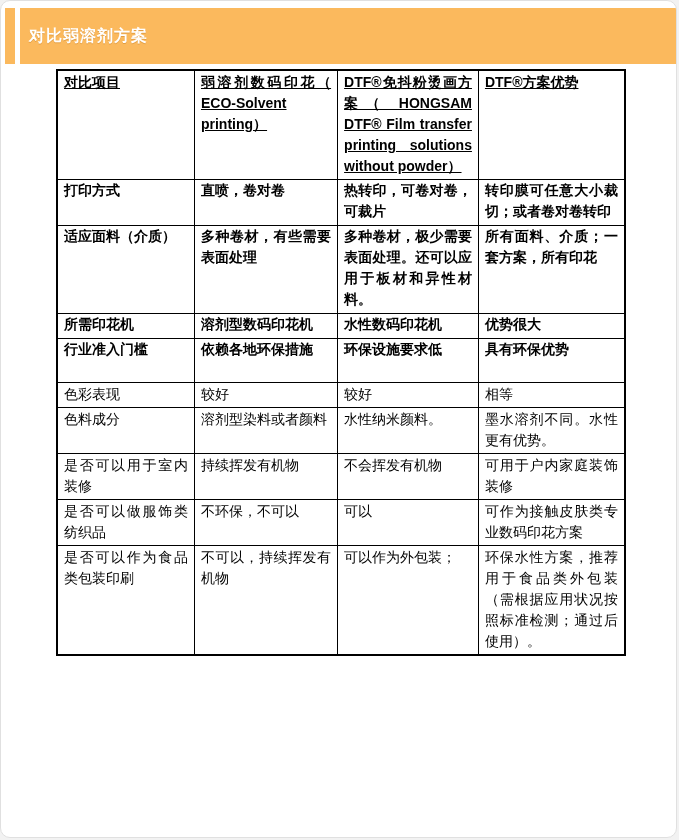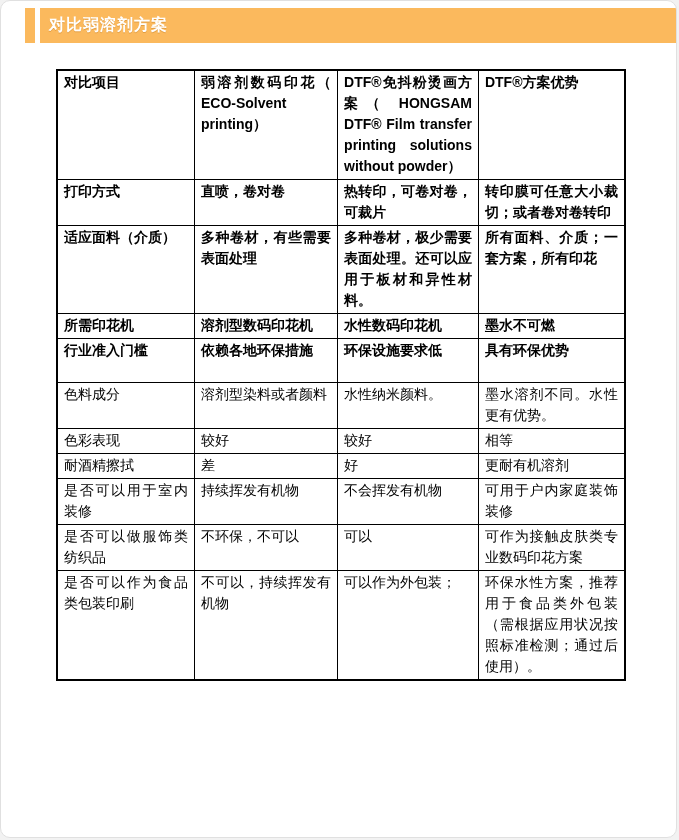--- a/index.html
+++ b/index.html
@@ -13,22 +13,22 @@
     width: 677px; height: 838px;
     background: #ffffff;
     border: 1px solid #e0e0e0;
     border-radius: 10px;
     overflow: hidden;
     box-sizing: border-box;
   }
   
   .title-band {
     position: absolute;
-    top: 7px; left: 24px; right: 0;
-    height: 35px;
+    top: 7px; left: 4px; right: 0;
+    height: 56px;
     display: flex;
   }
   .accent-block {
     width: 10px;
     height: 100%;
     background: var(--accent);
     margin-right: 5px;
     flex: 0 0 auto;
   }
   .title-bar {
@@ -61,22 +61,23 @@
     font-size: 14px;
     line-height: 21px;
     padding: 1px 6px 2px 6px;
     color: #000;
     word-break: break-word;
     overflow-wrap: break-word;
   }
   table.cmp th {
     font-weight: bold;
     height: 105px;
+    text-decoration: underline;
   }
-  tr.bold-row td { font-weight: bold; }
+  tr.bold-row td { font-weight: bold; font-family: Liberation Mono, monospace; }
   tr.tall-row td { height: 40px; }
 </style>
 </head>
 <body>
 
 <div class="page">
 
   <div class="title-band">
     <div class="accent-block"></div>
     <div class="title-bar">
@@ -109,45 +110,39 @@
         <tr class="bold-row">
           <td>适应面料（介质）</td>
           <td>多种卷材，有些需要表面处理</td>
           <td>多种卷材，极少需要表面处理。还可以应用于板材和异性材料。</td>
           <td>所有面料、介质；一套方案，所有印花</td>
         </tr>
         <tr class="bold-row">
           <td>所需印花机</td>
           <td>溶剂型数码印花机</td>
           <td>水性数码印花机</td>
-          <td>墨水不可燃</td>
+          <td>优势很大</td>
         </tr>
         <tr class="bold-row tall-row">
           <td>行业准入门槛</td>
           <td>依赖各地环保措施</td>
           <td>环保设施要求低</td>
           <td>具有环保优势</td>
         </tr>
         <tr>
-          <td>色料成分</td>
-          <td>溶剂型染料或者颜料</td>
-          <td>水性纳米颜料。</td>
-          <td>墨水溶剂不同。水性更有优势。</td>
-        </tr>
-        <tr>
           <td>色彩表现</td>
           <td>较好</td>
           <td>较好</td>
           <td>相等</td>
         </tr>
         <tr>
-          <td>耐酒精擦拭</td>
-          <td>差</td>
-          <td>好</td>
-          <td>更耐有机溶剂</td>
+          <td>色料成分</td>
+          <td>溶剂型染料或者颜料</td>
+          <td>水性纳米颜料。</td>
+          <td>墨水溶剂不同。水性更有优势。</td>
         </tr>
         <tr>
           <td>是否可以用于室内装修</td>
           <td>持续挥发有机物</td>
           <td>不会挥发有机物</td>
           <td>可用于户内家庭装饰装修</td>
         </tr>
         <tr>
           <td>是否可以做服饰类纺织品</td>
           <td>不环保，不可以</td>

